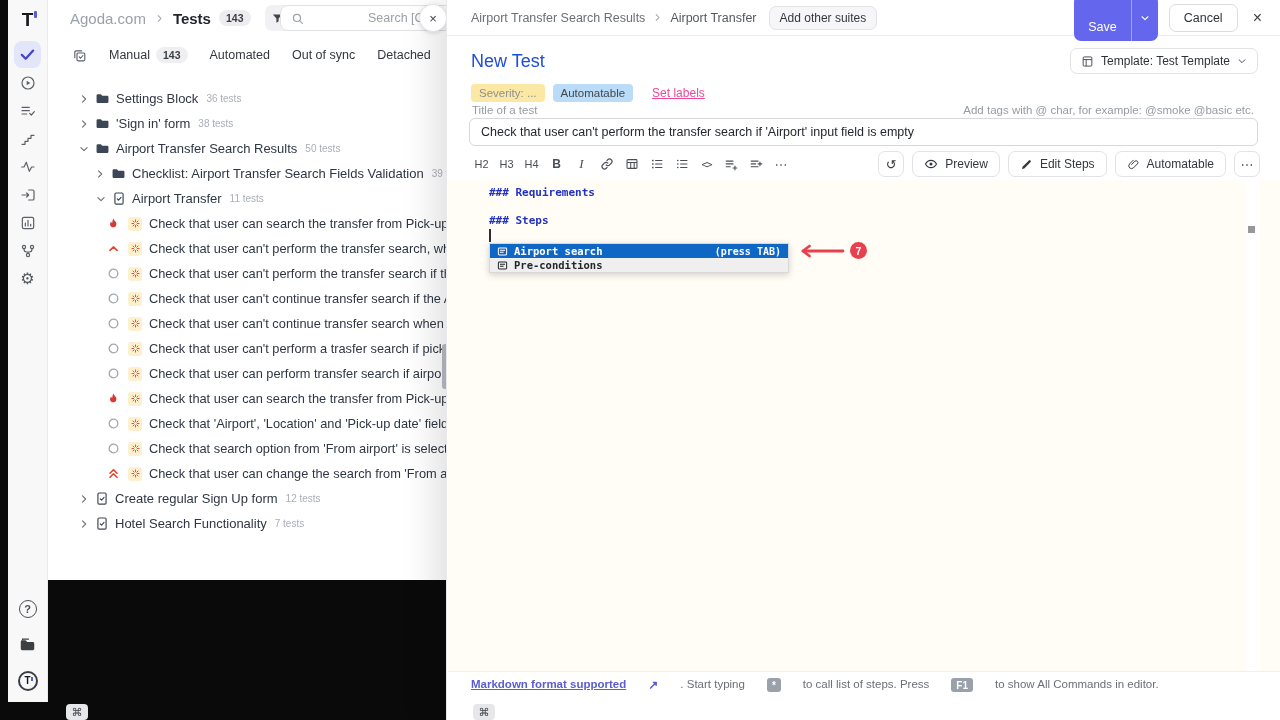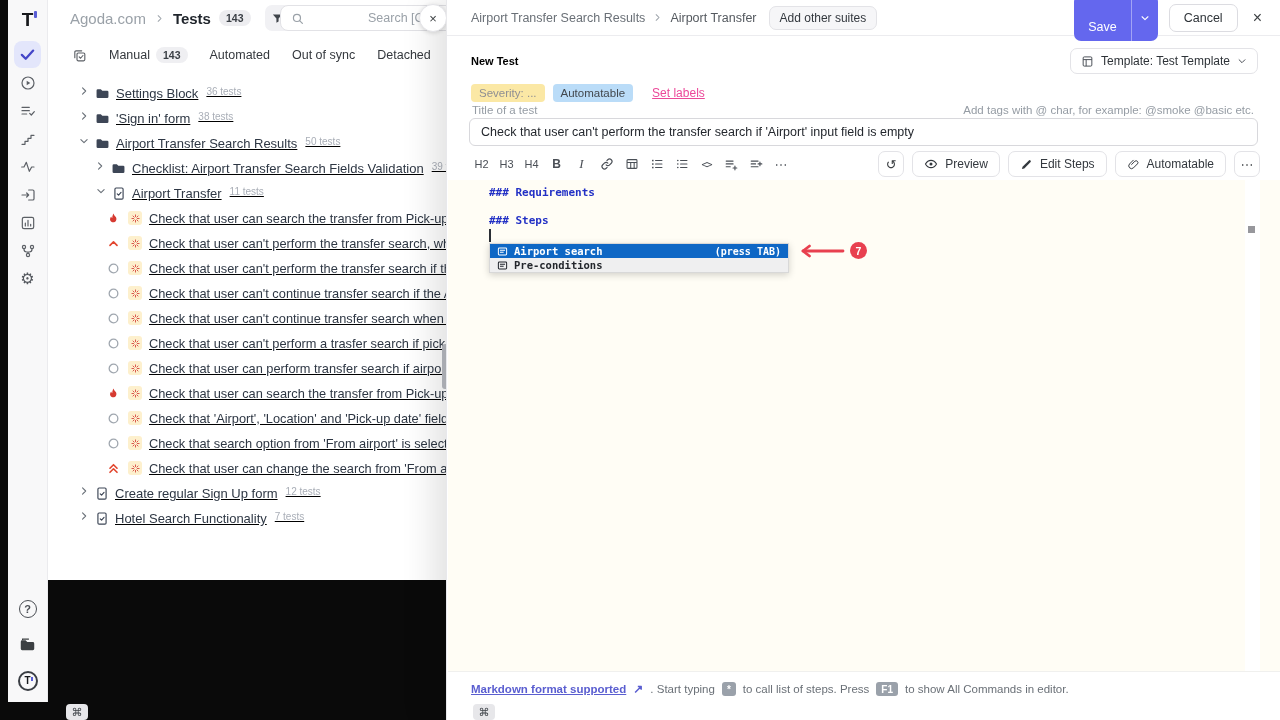--- a/index.html
+++ b/index.html
@@ -43,21 +43,21 @@
                border:1px solid #e4e4e8;box-shadow:0 1px 4px rgba(0,0,0,.14);font-size:13px;color:#3c4043;
                display:flex;align-items:center;justify-content:center;cursor:pointer;z-index:2;}
   .tp-tabs{height:38px;display:flex;align-items:center;padding-left:24px;gap:22px;}
   .tab-icon-btn{border:0;background:none;padding:0;display:flex;cursor:pointer;}
   .tabs-list{display:flex;align-items:center;gap:22px;}
   .tab{display:flex;align-items:center;gap:6px;border:0;background:none;padding:0;font-size:12.5px;
        color:#34383d;cursor:pointer;font-family:"Liberation Sans",sans-serif;white-space:nowrap;}
   .tab-count{background:#efeff2;border-radius:9px;padding:2px 7px;font-size:10.5px;color:#3a3f45;font-weight:bold;}
 
   .tree{position:absolute;top:86px;left:0;right:0;}
-  .row{height:25px;display:flex;align-items:flex-start;white-space:nowrap;overflow:hidden;cursor:pointer;text-decoration:underline;}
+  .row{height:25px;display:flex;align-items:center;white-space:nowrap;overflow:hidden;cursor:pointer;}
   .suite-row{padding-left:30px;gap:6px;}
   .suite-row[data-indent="2"]{padding-left:47px;}
   .expander{width:11px;display:flex;align-items:center;justify-content:center;}
   .expander svg{display:none;}
   .suite-row[data-expander="right"] .chev-right{display:block;}
   .suite-row[data-expander="down"] .chev-down{display:block;}
   .row-icon{display:flex;align-items:center;}
   .row-icon svg{display:none;}
   .suite-row[data-icon="folder"] .icon-folder{display:block;}
   .suite-row[data-icon="file"] .icon-file{display:block;}
@@ -92,21 +92,21 @@
   .dw-actions{margin-left:auto;display:flex;align-items:center;gap:11px;}
   .save-split{display:flex;background:#6467ee;border-radius:7px;overflow:hidden;}
   .save-main{background:none;border:0;color:#fff;font-size:12.5px;padding:7px 14px;margin-top:18px;}
   .save-caret{background:none;border:0;border-left:1px solid rgba(255,255,255,.4);padding:0 8px;
               display:flex;align-items:center;cursor:pointer;color:#fff;}
   .cancel{background:#fff;border:1px solid #dcdce1;border-radius:7px;padding:6px 14px;font-size:12.5px;color:#2e3338;}
   .dw-close{border:0;background:none;font-size:16px;color:#3c4043;padding:0 4px;cursor:pointer;}
 
   .dw-titlebar{position:absolute;top:47px;left:24px;right:22px;height:28px;display:flex;
                align-items:center;justify-content:space-between;}
-  .dw-titlebar h1{font-size:11px;font-weight:bold;color:#000000;margin:0;}
+  .dw-titlebar h1{font-size:18px;font-weight:normal;color:#1d4ed8;margin:0;}
   .template-btn{display:flex;align-items:center;gap:7px;background:#fff;border:1px solid #e3e3e7;
                 border-radius:7px;padding:5px 10px;font-size:12px;color:#2e3338;}
   .dw-badges{position:absolute;top:84px;left:24px;display:flex;align-items:center;gap:8px;}
   .badge{font-size:11.5px;border-radius:4px;padding:3px 8px;cursor:pointer;}
   .sev-badge{background:#fbe8a5;color:#8f8f93;}
   .auto-badge{background:#badcf8;color:#42474d;}
   .set-labels{font-size:12px;color:#ec4899;text-decoration:underline;margin-left:11px;font-weight:400;cursor:pointer;}
   .dw-subrow{position:absolute;top:104px;left:25px;right:26px;display:flex;justify-content:space-between;
              font-size:11.5px;color:#959ca4;}
   .title-input{position:absolute;top:118px;left:22px;right:22px;height:28px;border:1px solid #d8d8dc;
@@ -141,21 +141,21 @@
           background:#efeff0;color:#23262c;cursor:pointer;}
   .ac-row[data-selected="true"]{background:#0e67c5;color:#fff;}
   .ac-icon{display:flex;}
   .ac-hint{margin-left:auto;font-size:10px;}
   .annotation{position:absolute;left:347px;top:62px;display:flex;align-items:center;gap:5px;z-index:4;}
   .ann-num{width:17px;height:17px;border-radius:50%;background:#e8404f;color:#fff;font-size:10.5px;
            font-weight:bold;display:flex;align-items:center;justify-content:center;}
   .ed-scroll-thumb{position:absolute;right:25px;top:46px;width:7px;height:7px;background:#97979c;z-index:2;}
 
   .dw-footer{position:absolute;top:678px;left:24px;right:26px;height:22px;display:flex;
-             align-items:center;gap:7px;white-space:nowrap;}
+             align-items:flex-start;gap:22px;white-space:nowrap;}
   .md-link{color:#5a5ed0;font-size:11.5px;font-weight:bold;text-decoration:underline;cursor:pointer;}
   .md-ext{color:#5a5ed0;font-size:12px;font-weight:bold;}
   .ft-text{color:#6a7077;font-size:11.5px;}
   .key{background:#9aa1aa;color:#fff;font-size:10px;border-radius:3px;padding:1.5px 5px;font-weight:bold;}
   .cmd-drawer{position:absolute;left:26px;top:704px;}
 </style>
 </head>
 <body>
 
 <div class="stage">

